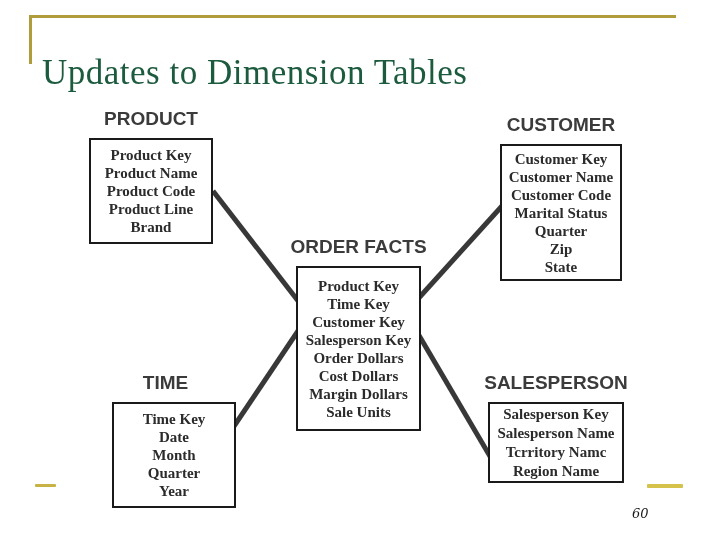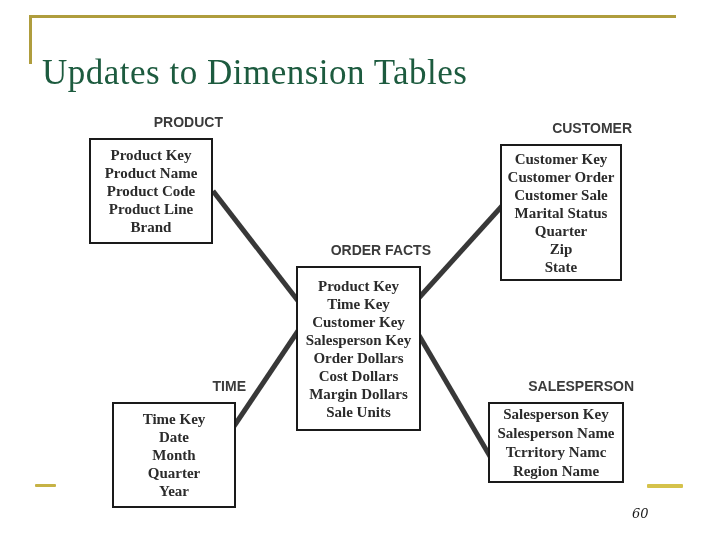--- a/index.html
+++ b/index.html
@@ -33,22 +33,22 @@
     font-family: "DejaVu Serif", serif; font-style: italic;
     font-size: 13px; color: #1a1a1a;
   }
   
   .connectors { position: absolute; left: 0; top: 0; z-index: 1; }
   
   .entity { position: absolute; z-index: 2; }
   .entity-label {
     position: absolute; bottom: calc(100% + 8px);
     left: -10px; right: -10px;
-    text-align: right;
-    font-weight: bold; font-size: 14px;
+    text-align: center;
+    font-weight: bold; font-size: 19px;
     color: #3b3b3b; letter-spacing: 0px;
     white-space: nowrap;
   }
   .entity-box {
     box-sizing: border-box;
     width: 100%; height: 100%;
     border: 2px solid #1a1a1a;
     background: #ffffff;
     display: flex; flex-direction: column;
     justify-content: center;
@@ -89,22 +89,22 @@
     <div class="field">Product Code</div>
     <div class="field">Product Line</div>
     <div class="field">Brand</div>
   </div>
 </div>
 
 <div class="entity e-customer">
   <div class="entity-label">CUSTOMER</div>
   <div class="entity-box">
     <div class="field">Customer Key</div>
-    <div class="field">Customer Order</div>
-    <div class="field">Customer Sale</div>
+    <div class="field">Customer Name</div>
+    <div class="field">Customer Code</div>
     <div class="field">Marital Status</div>
     <div class="field">Quarter</div>
     <div class="field">Zip</div>
     <div class="field">State</div>
   </div>
 </div>
 
 <div class="entity e-orderfacts">
   <div class="entity-label">ORDER FACTS</div>
   <div class="entity-box">

